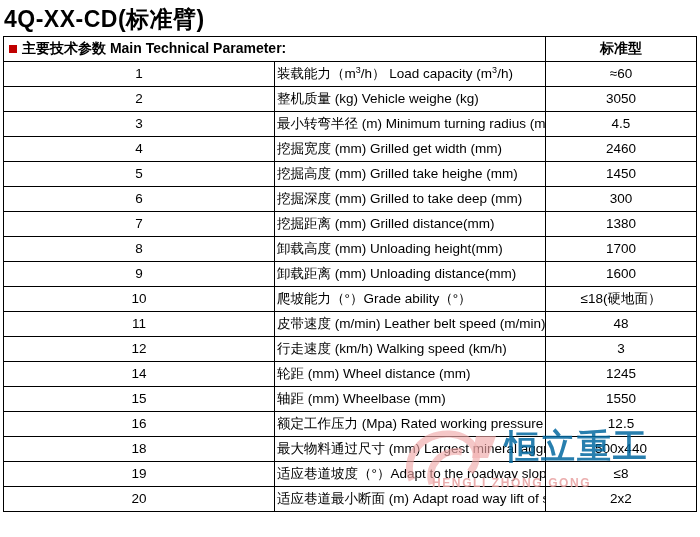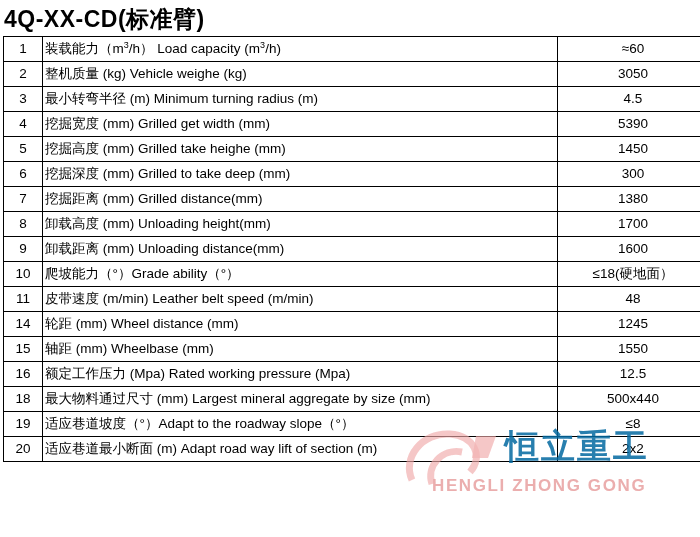--- a/index.html
+++ b/index.html
@@ -89,21 +89,21 @@
     top: 418px;
     width: 300px;
     height: 90px;
     pointer-events: none;
     opacity: 0.85;
   }
   .wm-text {
     position: absolute;
     left: 40px;
     top: 58px;
-    font-size: 17px;
+    font-size: 12px;
     letter-spacing: 1.6px;
     color: #e8a0a0;
     font-weight: bold;
     white-space: nowrap;
   }
   .wm-cn {
     position: absolute;
     left: 113px;
     top: 6px;
     font-size: 34px;
@@ -115,41 +115,47 @@
 </style>
 </head>
 <body>
 
 <div id="page">
 
   <div class="doc-title">4Q-XX-CD(标准臂)</div>
 
   <table class="spec">
     <tbody>
+      <tr class="header">
+        <td class="hdr-left" colspan="2">
+          <span class="sqmark"></span><span>主要技术参数</span><span>&nbsp;</span><span>Main Technical Parameter:</span>
+        </td>
+        <td class="val">标准型</td>
+      </tr>
 
       <tr>
         <td class="idx">1</td>
         <td class="desc"><span>装载能力（m</span><sup>3</sup><span>/h）</span> <span>Load capacity (m</span><sup>3</sup><span>/h)</span></td>
         <td class="val">≈60</td>
       </tr>
 
       <tr>
         <td class="idx">2</td>
         <td class="desc">整机质量 (kg) Vehicle weighe (kg)</td>
         <td class="val">3050</td>
       </tr>
       <tr>
         <td class="idx">3</td>
         <td class="desc">最小转弯半径 (m) Minimum turning radius (m)</td>
         <td class="val">4.5</td>
       </tr>
       <tr>
         <td class="idx">4</td>
         <td class="desc">挖掘宽度 (mm) Grilled get width (mm)</td>
-        <td class="val">5390</td>
+        <td class="val">2460</td>
       </tr>
       <tr>
         <td class="idx">5</td>
         <td class="desc">挖掘高度 (mm) Grilled take heighe (mm)</td>
         <td class="val">1450</td>
       </tr>
       <tr>
         <td class="idx">6</td>
         <td class="desc">挖掘深度 (mm) Grilled to take deep (mm)</td>
         <td class="val">300</td>
@@ -171,20 +177,25 @@
       </tr>
       <tr>
         <td class="idx">10</td>
         <td class="desc">爬坡能力（°）Grade ability（°）</td>
         <td class="val">≤18(硬地面）</td>
       </tr>
       <tr>
         <td class="idx">11</td>
         <td class="desc">皮带速度 (m/min) Leather  belt speed (m/min)</td>
         <td class="val">48</td>
+      </tr>
+      <tr>
+        <td class="idx">12</td>
+        <td class="desc">行走速度 (km/h) Walking speed (km/h)</td>
+        <td class="val">3</td>
       </tr>
       <tr>
         <td class="idx">14</td>
         <td class="desc">轮距 (mm) Wheel distance (mm)</td>
         <td class="val">1245</td>
       </tr>
       <tr>
         <td class="idx">15</td>
         <td class="desc">轴距 (mm) Wheelbase (mm)</td>
         <td class="val">1550</td>

